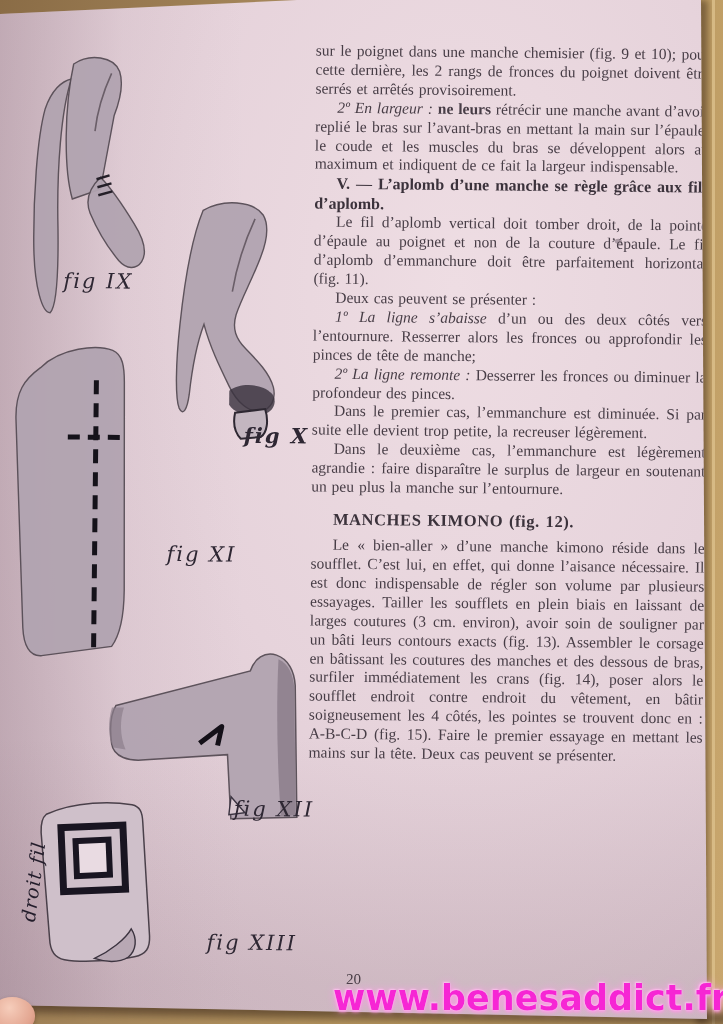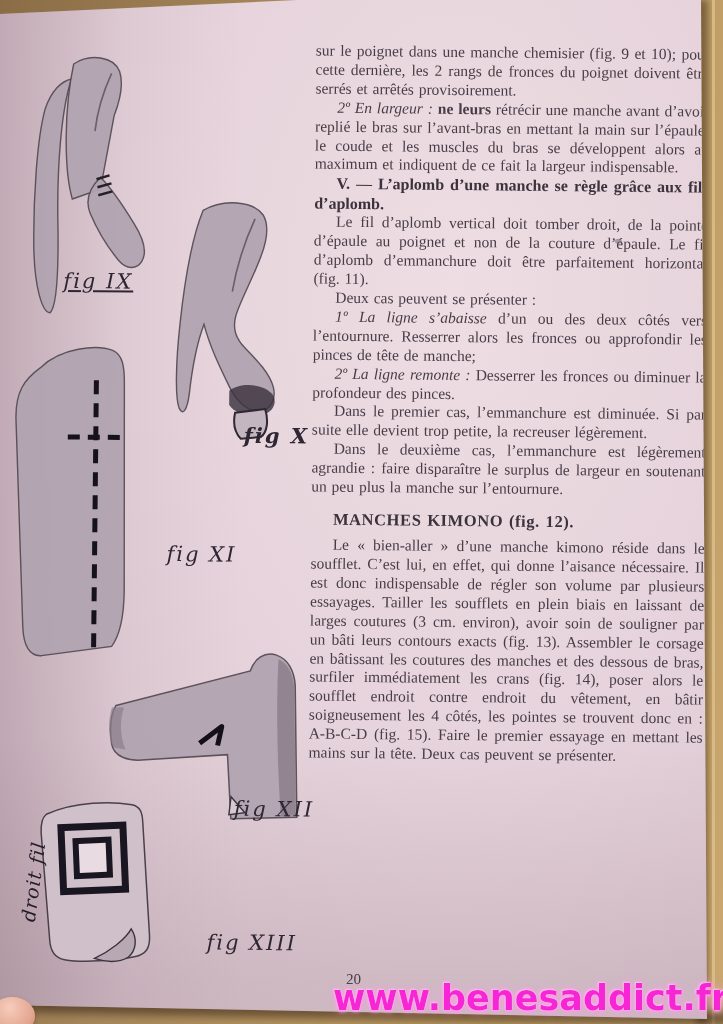--- a/index.html
+++ b/index.html
@@ -92,21 +92,21 @@
       <path d="M48,30 C38,60 34,120 36,180 C37,225 35,258 29,264 C21,264 13,238 12,198 C11,150 14,90 22,60 C28,42 38,32 48,30 Z" fill="#b2a4b0" stroke="#564c55" stroke-width="1.4" opacity=".95"></path>
       <path d="M50,15 C66,4 90,7 96,22 C100,34 97,50 91,66 L78,140 L50,150 C41,120 41,58 50,15 Z" fill="#b2a4b0" stroke="#564c55" stroke-width="1.4" opacity=".95"></path>
       <path d="M78,128 C88,138 102,158 112,174 C121,188 126,202 120,212 C115,220 105,220 97,211 C86,198 75,180 68,164 C63,152 66,140 78,128 Z" fill="#b2a4b0" stroke="#564c55" stroke-width="1.4" opacity=".95"></path>
       <path d="M88,24 C80,42 74,62 72,82" fill="none" stroke="#6a5e68" stroke-width="1.6"></path>
       <g stroke="#241f28" stroke-width="2.4">
         <line x1="74" y1="130" x2="87" y2="126"></line>
         <line x1="75" y1="138" x2="89" y2="134"></line>
         <line x1="76" y1="146" x2="90" y2="142"></line>
       </g>
     </svg>
-    <div class="fig-label" style="left:62px;top:272px;text-decoration:underline;">fig IX</div>
+    <div class="fig-label" style="left:62px;top:272px;">fig IX</div>
 
     <svg class="fig-svg" style="left:173px;top:198px;" width="130" height="265" viewBox="0 0 130 265">
       <path d="M28,14 C48,2 78,4 88,18 C94,28 92,44 86,60 C78,82 68,100 62,118 C58,132 62,142 72,152 C84,164 96,176 100,190 C103,202 98,212 88,214 C76,216 64,206 56,190 C46,170 36,150 30,128 C22,150 18,178 16,198 C14,214 10,220 6,212 C2,202 2,168 6,128 C10,86 16,44 28,14 Z" fill="#b2a4b0" stroke="#564c55" stroke-width="1.4" opacity=".95"></path>
       <path d="M80,22 C70,44 62,70 58,95" fill="none" stroke="#6a5e68" stroke-width="1.6"></path>
       <path d="M56,194 C66,186 88,186 98,196 C104,202 102,212 94,216 C82,222 62,218 56,208 Z" fill="#3a3340" opacity=".82"></path>
       <path d="M62,216 L92,212 C96,224 94,236 88,240 L68,242 C62,236 60,226 62,216 Z" fill="#c3b6c0" stroke="#2e2832" stroke-width="2"></path>
     </svg>
     <div class="fig-label" style="left:244px;top:424px;font-weight:bold;">fig X</div>
 
     <svg class="fig-svg" style="left:10px;top:343px;" width="126" height="320" viewBox="0 0 126 320">

